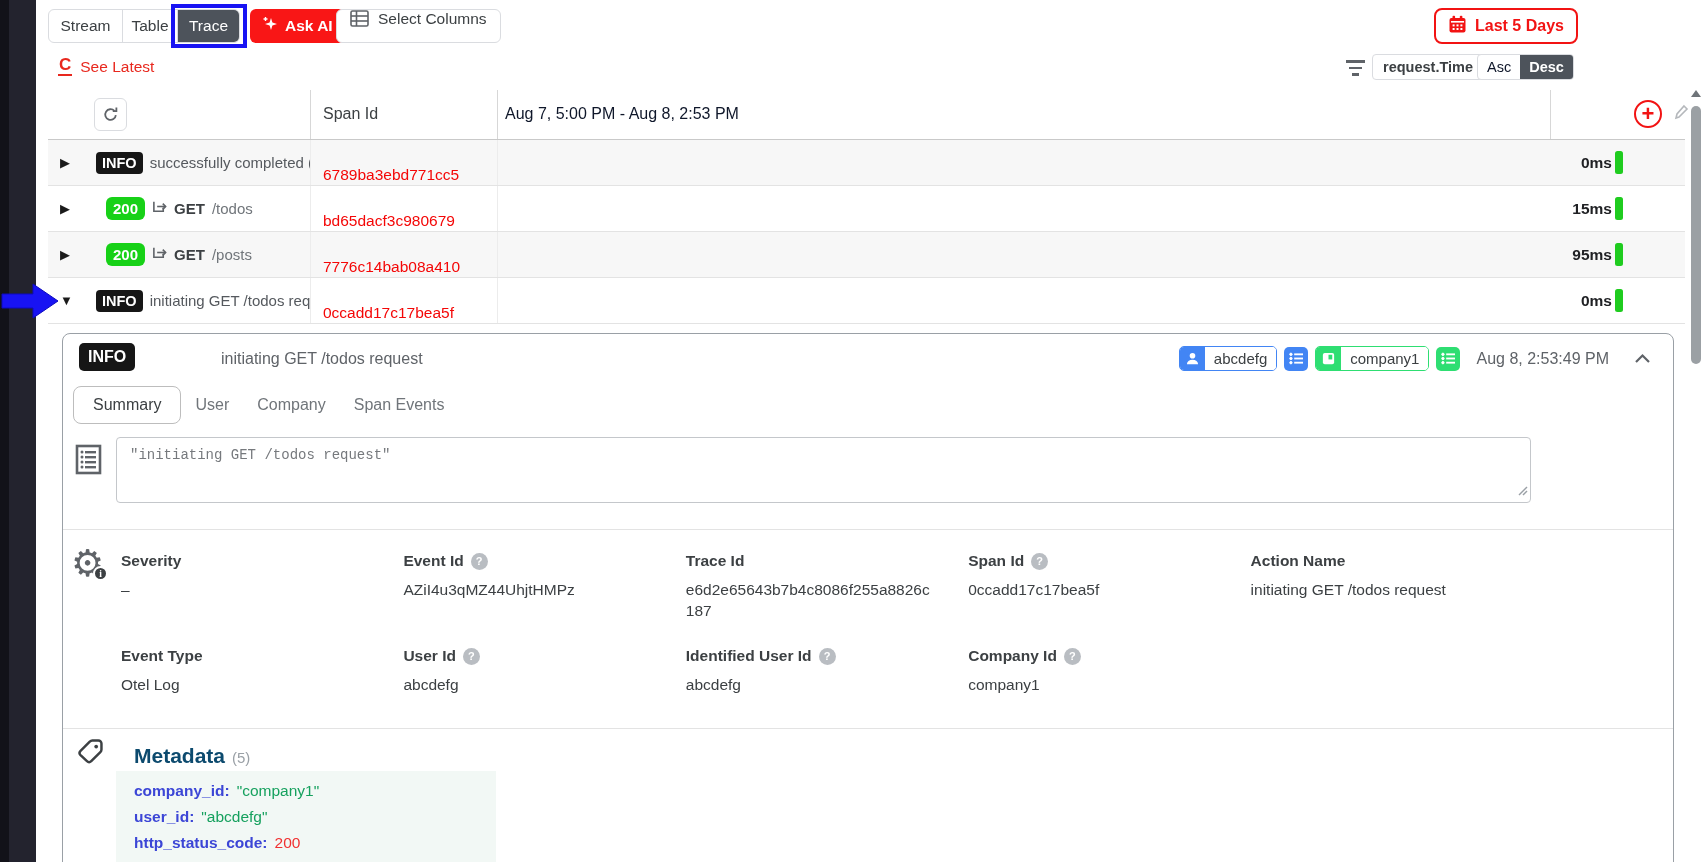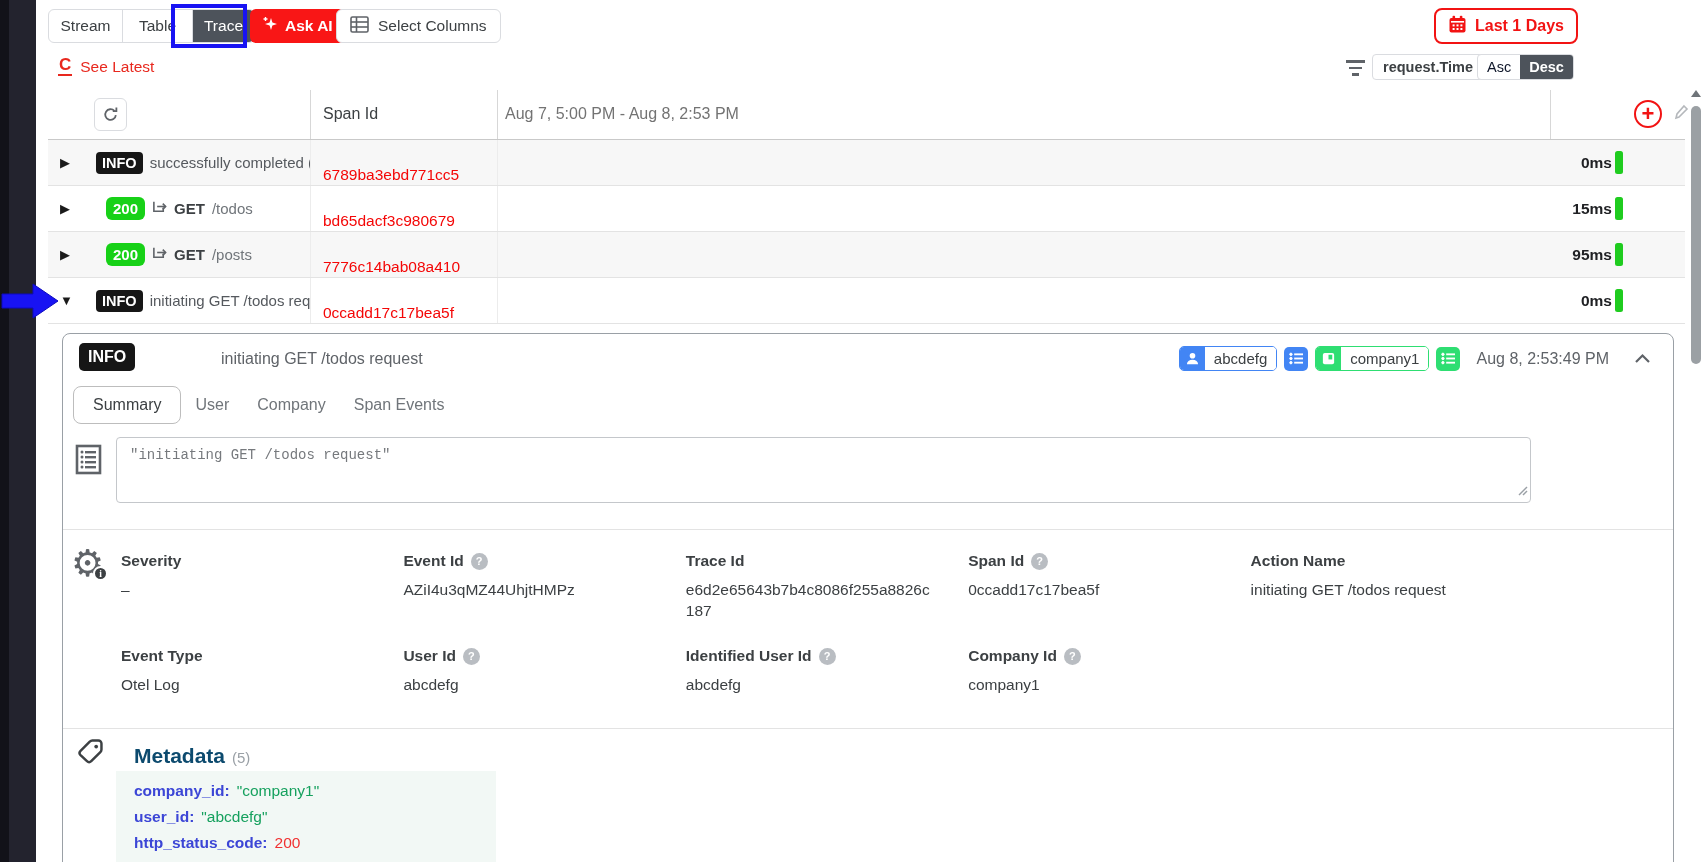--- a/index.html
+++ b/index.html
@@ -13,21 +13,21 @@
 
   
   .seg { position:absolute; left:48px; top:9px; height:34px; display:flex; background:#fff;
     border:1px solid #dadce0; border-radius:6px; overflow:hidden; }
   .seg-item { display:flex; align-items:center; justify-content:center; font-size:15.5px;
     color:#3c4043; border-left:1px solid #dadce0; cursor:pointer; }
   .seg-item:first-child { border-left:none; }
   .seg-item.active { background:#4d535b; color:#fff; }
   .btn-askai { position:absolute; left:250px; top:9px; height:34px; display:flex; align-items:center;
     gap:7px; padding:0 12px; background:#f91616; border-radius:6px; color:#fff; font-size:15.5px; font-weight:bold; }
-  .btn-selcols { position:absolute; left:336px; top:9px; height:34px; display:flex; align-items:center;
+  .btn-selcols { position:absolute; left:336px; top:9px; height:34px; display:flex; 
     gap:9px; padding:0 13px; background:#fff; border:1px solid #dadce0; border-radius:6px; font-size:15.5px; color:#3c4043; }
   .btn-range { position:absolute; left:1434px; top:8px; height:36px; display:flex; align-items:center;
     gap:8px; padding:0 12px; background:#fff; border:2px solid #f21313; border-radius:8px;
     color:#f21313; font-size:16px; font-weight:bold; }
   .see-latest { position:absolute; left:58px; top:56px; display:flex; align-items:flex-end; gap:8px;
     color:#e8281e; cursor:pointer; }
   .see-latest .c-ico { font-size:17px; font-weight:bold; border-bottom:2px solid #e8281e; line-height:17px; padding:0 1px 1px; }
   .see-latest .sl-txt { font-size:15.5px; }
   .filter-ico { position:absolute; left:1345px; top:60px; width:20px; display:flex; flex-direction:column; align-items:center; gap:4px; }
   .filter-ico i { display:block; height:2.5px; background:#5f6368; }
@@ -38,21 +38,21 @@
   .asc-desc span { display:flex; align-items:center; padding:0 9px; font-size:14.5px; color:#0f172a; }
   .asc-desc .on { background:#4d535b; color:#fff; font-weight:bold; }
 
   
   .thead { position:absolute; left:48px; top:90px; width:1637px; height:50px; background:#fff;
     border-bottom:1px solid #c9c9c9; }
   .thead .vline { position:absolute; top:0; height:100%; width:1px; background:#d7d7d7; }
   .btn-refresh { position:absolute; left:46px; top:8px; width:33px; height:33px; border:1px solid #dadce0;
     border-radius:6px; background:#fff; display:flex; align-items:center; justify-content:center; }
   .h-spanid { position:absolute; left:275px; top:15px; font-size:16px; color:#3c4043; }
-  .h-range { position:absolute; left:457px; top:15px; font-size:16px; color:#737373; }
+  .h-range { position:absolute; left:457px; top:15px; font-size:16px; color:#0f172a; }
   .btn-addcol { position:absolute; left:1586px; top:10px; width:28px; height:28px; border:2.5px solid #f21313;
     border-radius:50%; color:#f21313; font-size:22px; line-height:23px; text-align:center; font-weight:bold; background:#fff; }
   .pencil { position:absolute; left:1626px; top:14px; }
 
   .trow { position:absolute; left:48px; width:1637px; height:46px; border-bottom:1px solid #e3e3e3; background:#fff; }
   .trow.stripe { background:#f7f7f7; }
   .trow .cline { position:absolute; top:0; height:100%; width:1px; background:#ececec; }
   .expander { position:absolute; left:12px; top:0; height:100%; display:flex; align-items:center;
     font-size:13px; color:#1a1a1a; cursor:pointer; }
   .rowmsg { position:absolute; top:0; height:100%; display:flex; align-items:center; gap:7px;
@@ -139,21 +139,21 @@
 <body>
 
 <div class="screen">
 
   <div class="sidebar">
       <div class="sidebar-inner"></div>
     </div>
 
   <div class="seg">
     <div class="seg-item" style="width:73px">Stream</div>
-    <div class="seg-item" style="width:70px">Table</div>
+    <div class="seg-item" style="width:55px">Table</div>
     <div class="seg-item active" style="width:62px">Trace</div>
   </div>
   <div class="ann-box"></div>
 
   <div class="btn-askai">
     <span>
       <svg width="16" height="16" viewBox="0 0 16 16">
           <path d="M9 2 L10.4 6.6 L15 8 L10.4 9.4 L9 14 L7.6 9.4 L3 8 L7.6 6.6 Z" fill="#fff"></path>
           <path d="M3.5 1 v4 M1.5 3 h4" stroke="#fff" stroke-width="1.4"></path>
         </svg>
@@ -183,21 +183,21 @@
           <g fill="#fff">
             <rect x="4.6" y="9.4" width="2" height="2"></rect>
             <rect x="8.5" y="9.4" width="2" height="2"></rect>
             <rect x="12.4" y="9.4" width="2" height="2"></rect>
             <rect x="4.6" y="13" width="2" height="2"></rect>
             <rect x="8.5" y="13" width="2" height="2"></rect>
             <rect x="12.4" y="13" width="2" height="2"></rect>
           </g>
         </svg>
     </span>
-    <span>Last 1 Days</span>
+    <span>Last 5 Days</span>
   </div>
 
   <div class="see-latest">
     <span class="c-ico">C</span>
     <span class="sl-txt">See Latest</span>
   </div>
 
   <div class="filter-ico">
     <i style="width:19px"></i>
       <i style="width:13px"></i>

